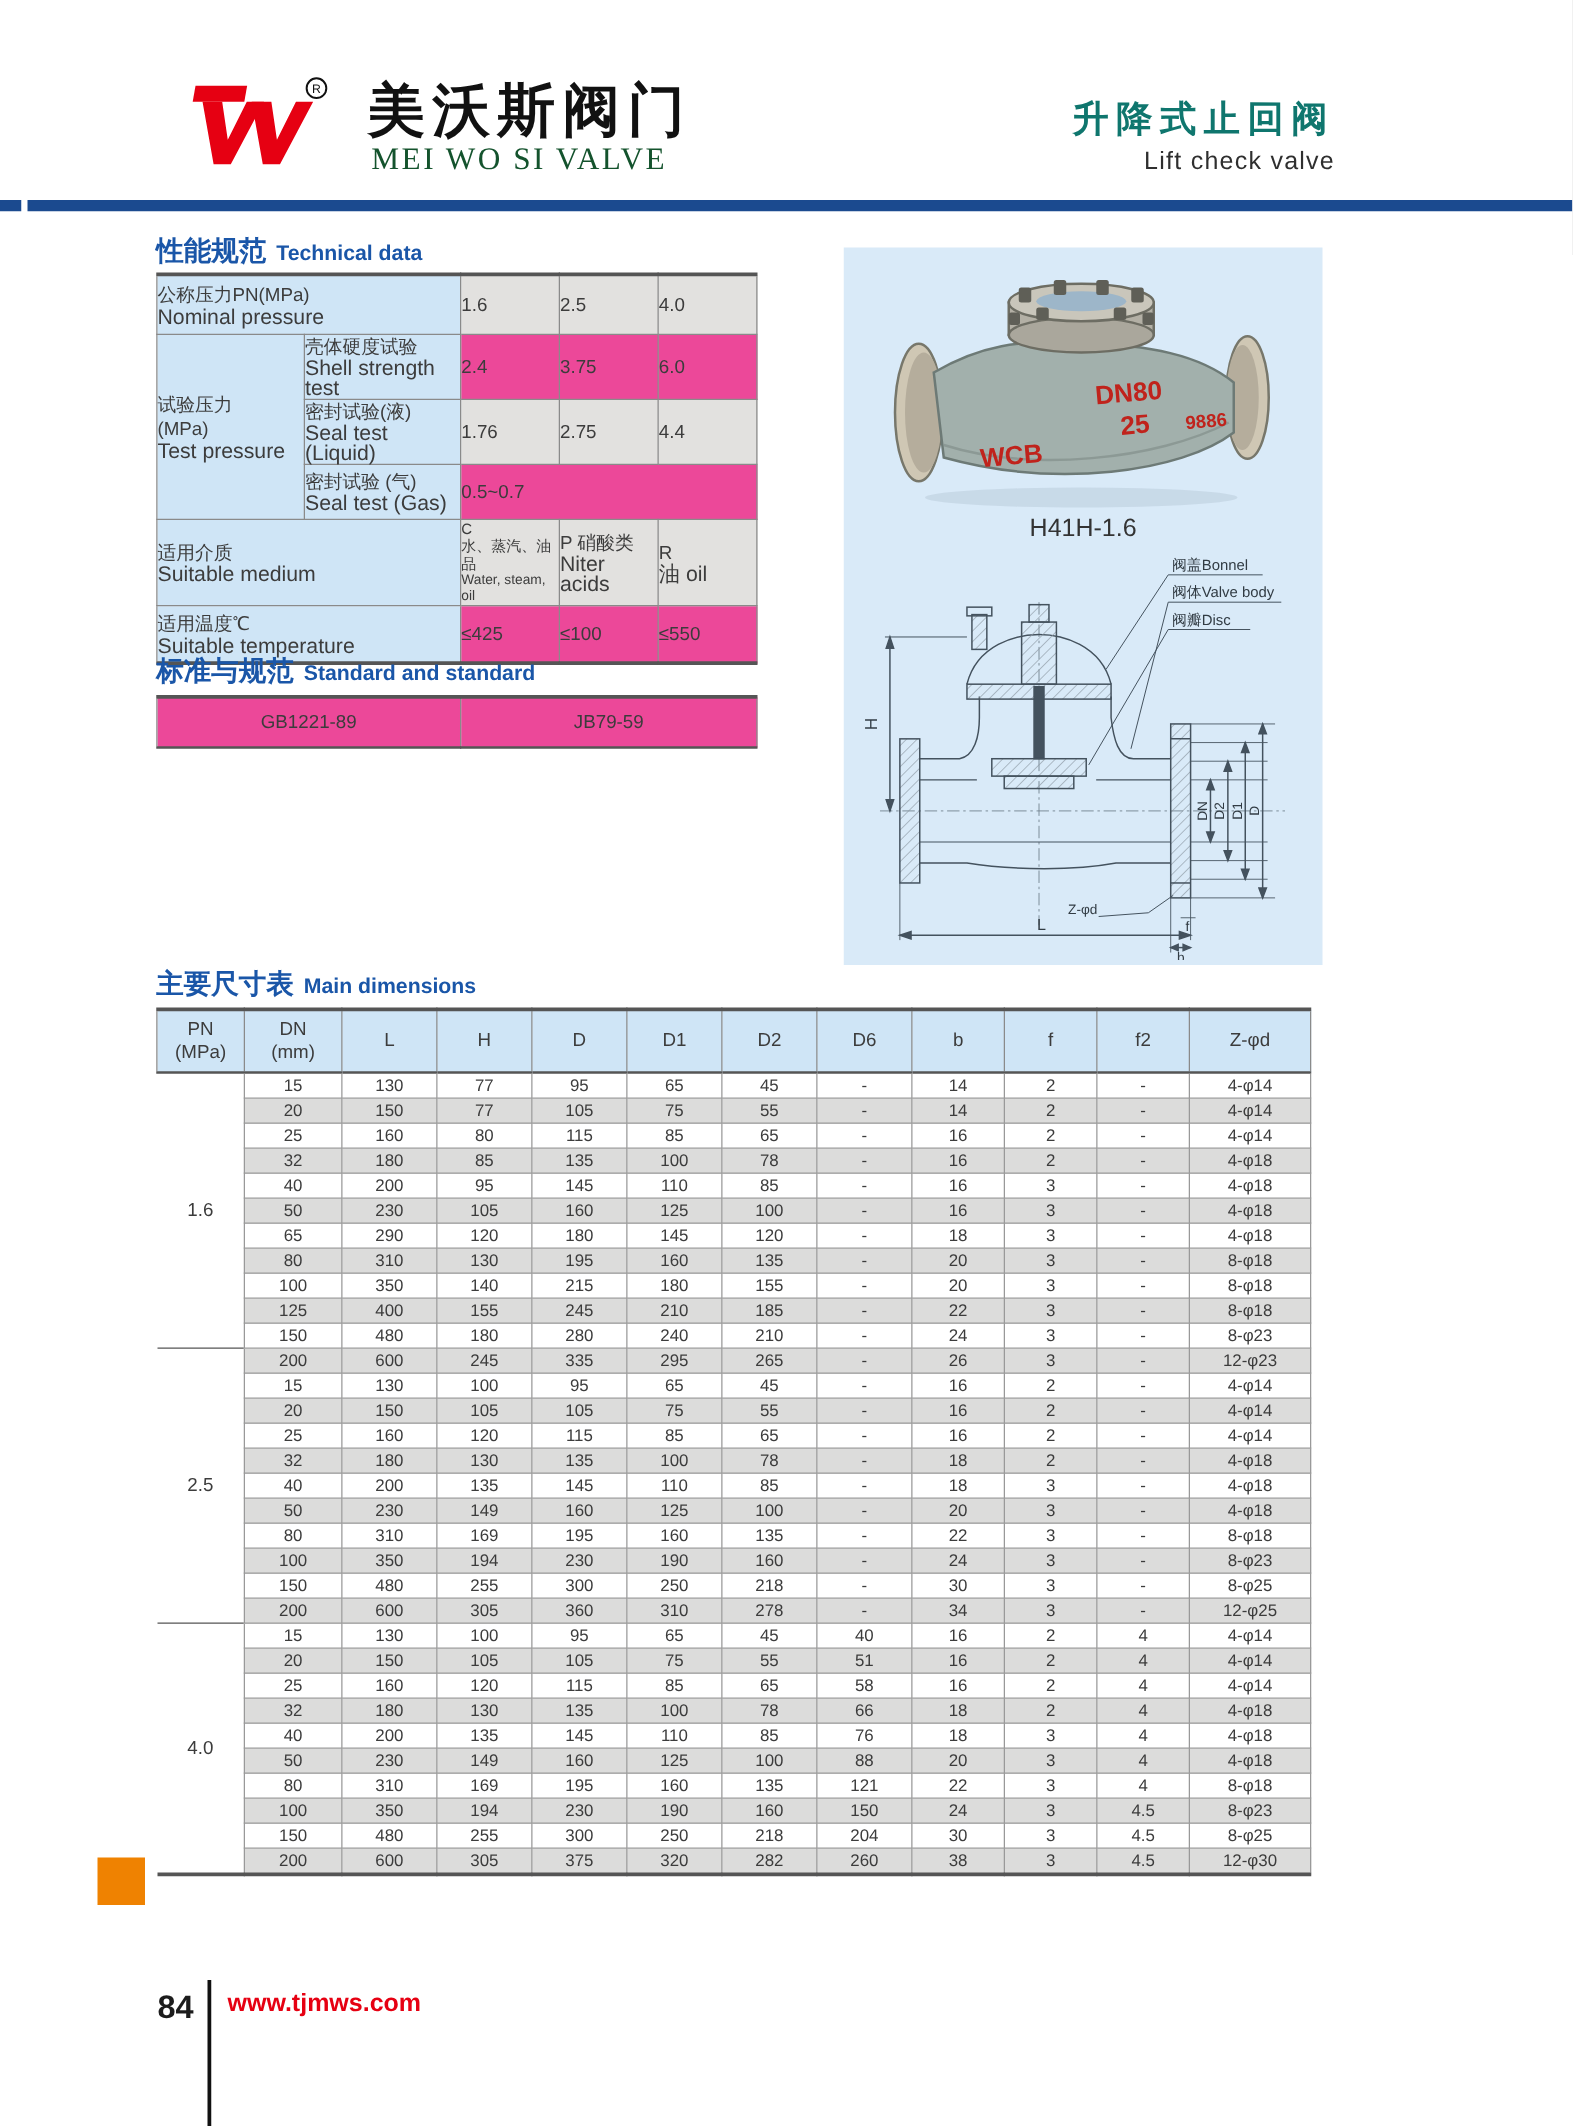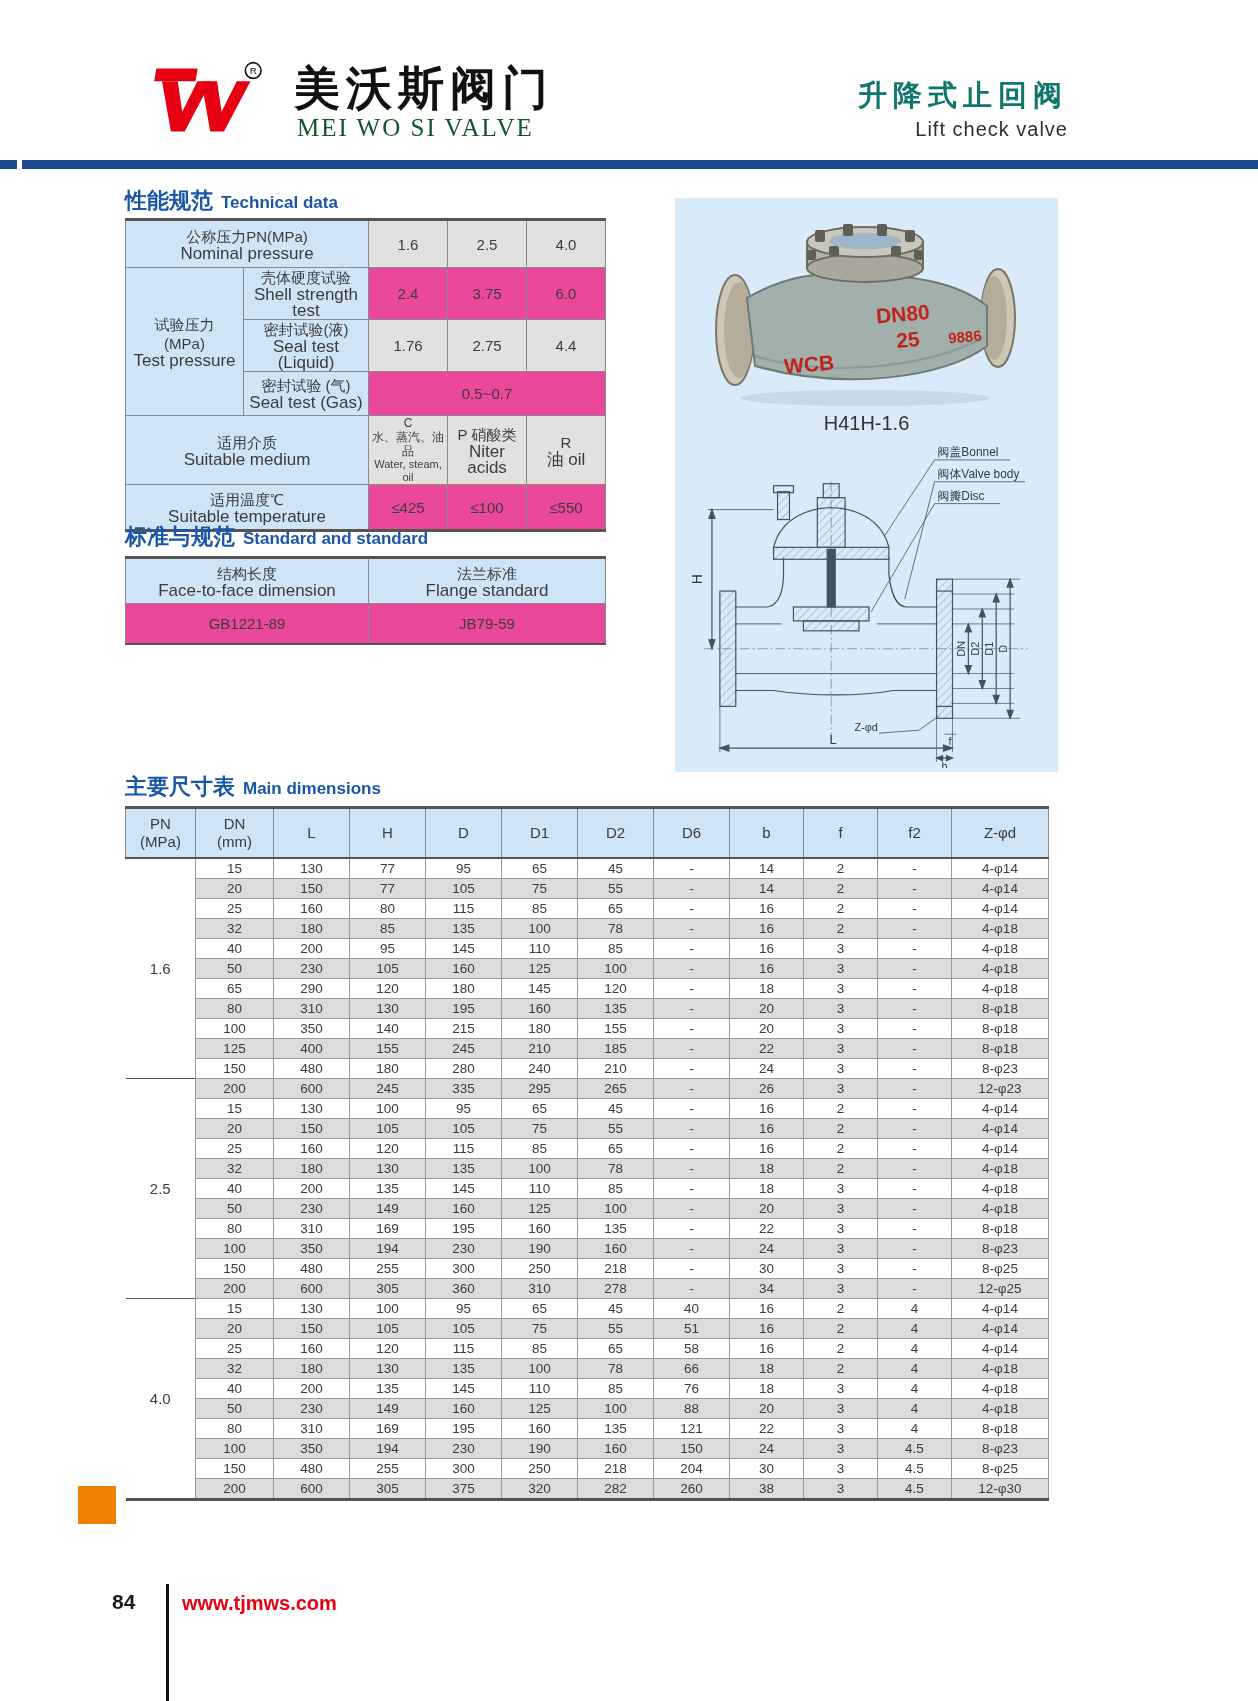--- a/index.html
+++ b/index.html
@@ -19,21 +19,21 @@
   .blue-bar-b{position:absolute;left:22px;top:160px;right:0;height:9px;background:#1b4a8f;}
 
   
   .section-title{position:absolute;left:125px;color:#1a56a8;font-size:22px;font-weight:bold;}
   .section-title .en{font-weight:bold;margin-left:8px;}
 
   
   table{border-collapse:collapse;}
   .tech-table{position:absolute;left:125px;top:218px;width:480px;
               border-top:3px solid #555;border-bottom:3px solid #555;table-layout:fixed;}
-  .tech-table td{border:1px solid #8a8a8a;text-align:center;vertical-align:middle;color:#3c3c3c;padding:0;}
+  .tech-table td{border:1px solid #8a8a8a;vertical-align:middle;color:#3c3c3c;padding:0;}
   .hdr{background:#cfe5f6;}
   .cn{font-size:15px;line-height:19px;}
   .en{font-size:17px;line-height:16px;}
   .val{font-size:15px;background:#ec4899;}
   .gray{background:#e2e1df;}
   .sm{font-size:12px;line-height:14px;}
   .xs{font-size:11px;line-height:13px;}
 
   
   .std-table{position:absolute;left:125px;top:556px;width:480px;
@@ -55,21 +55,21 @@
   .dims-table th div{line-height:18px;}
   .dims-table td{border:1px solid #999;height:19px;font-size:13.5px;text-align:center;
                  color:#3c3c3c;padding:0;background:#ffffff;}
   .dims-table tr.stripe td{background:#dcdcdb;}
   .dims-table td.pn-cell{background:#ffffff !important;border:none;border-right:1px solid #999;
                          font-size:15px;}
   .dims-table td.pn-cell.group-sep{border-top:1px solid #555;}
 
   
   .orange-square{position:absolute;left:78px;top:1486px;width:38px;height:38px;background:#ef8201;}
-  .page-number{position:absolute;left:112px;top:1590px;font-size:21px;font-weight:bold;color:#1c1c1c;}
+  .page-number{position:absolute;left:126px;top:1590px;font-size:26px;font-weight:bold;color:#1c1c1c;}
   .footer-rule{position:absolute;left:166px;top:1584px;width:3px;height:117px;background:#111;}
   .website{position:absolute;left:182px;top:1592px;font-size:20px;font-weight:bold;color:#e60012;}
 
   svg text{font-family:"Liberation Sans",sans-serif;}
 </style>
 </head>
 <body>
 
 <div class="page">
 
@@ -178,30 +178,20 @@
   <div class="section-title" style="top:522px;">
     <span>标准与规范</span><span class="en">Standard and standard</span>
   </div>
 
   <table class="std-table">
     <colgroup>
         <col style="width:243px">
         <col style="width:237px">
       </colgroup>
     <tbody>
-        <tr style="height:46px">
-      <td class="hdr">
-        <div class="cn">结构长度</div>
-        <div class="en">Face-to-face dimension</div>
-      </td>
-      <td class="hdr">
-        <div class="cn">法兰标准</div>
-        <div class="en">Flange standard</div>
-      </td>
-    </tr>
     <tr style="height:40px">
       <td class="val">GB1221-89</td>
       <td class="val">JB79-59</td>
     </tr>
   </tbody>
     </table>
 
   <div class="figure-panel">
 
     <svg class="photo-svg" viewBox="0 0 340 202">

